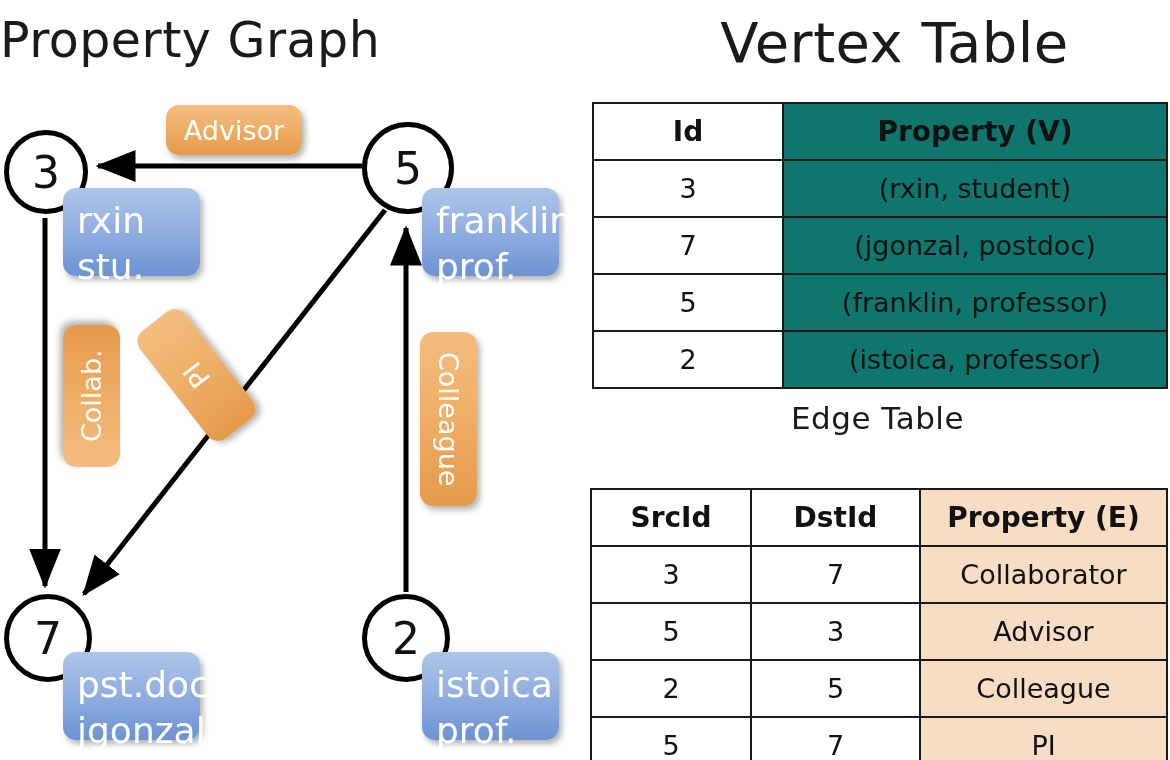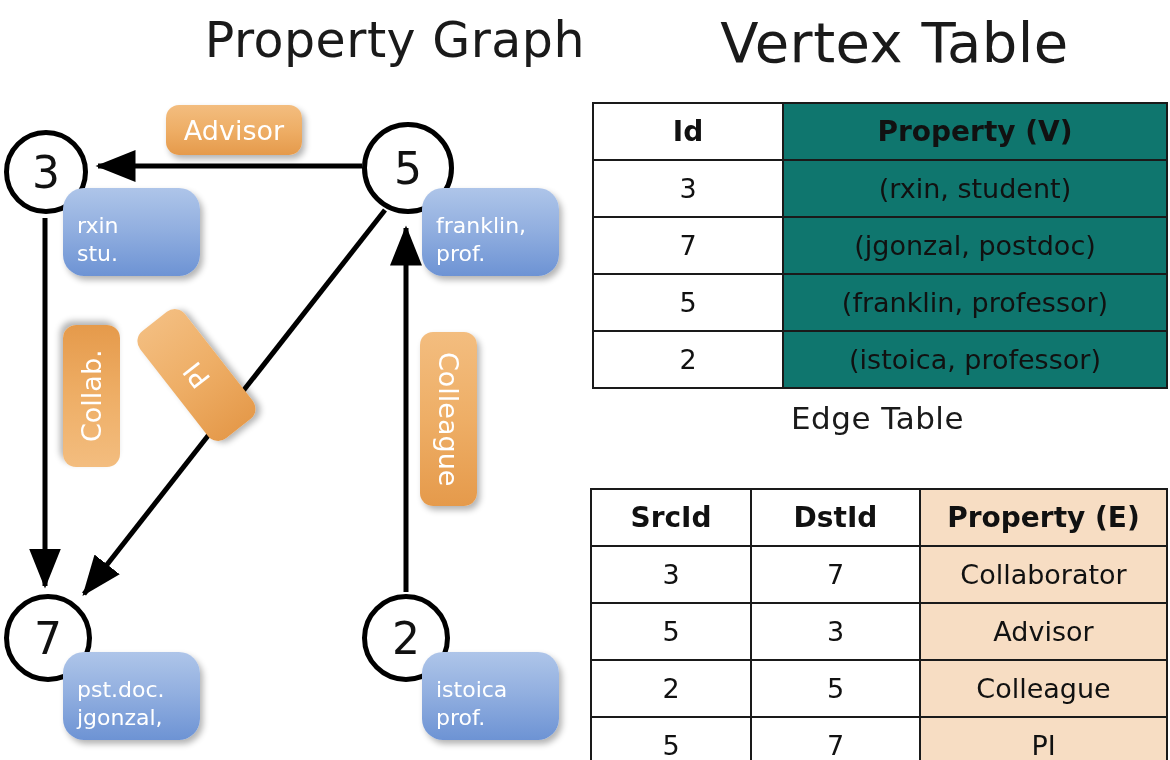--- a/index.html
+++ b/index.html
@@ -18,21 +18,21 @@
 
   
   .title {
     position: absolute;
     font-weight: 400;
     color: #1a1a1a;
     white-space: nowrap;
     letter-spacing: 0.5px;
     font-family: "DejaVu Sans", sans-serif;
   }
-  #title-property-graph { left: 0px;   top: 12px;  width: 585px; text-align: right; font-size: 49px; }
+  #title-property-graph { left: 0px;   top: 12px;  width: 585px; text-align: left; font-size: 49px; }
   #title-vertex-table   { left: 602px; top: 10px;  width: 585px; text-align: center; font-size: 56px; }
   #title-edge-table     { left: 585px; top: 400px; width: 585px; text-align: center; font-size: 31px; }
 
   
   #graph-canvas {
     position: absolute;
     left: 0; top: 0;
     width: 585px; height: 760px;
   }
   #graph-edges {
@@ -53,27 +53,27 @@
     justify-content: center;
     font-size: 44px;
     font-family: "DejaVu Sans", sans-serif;
     color: #111;
     z-index: 4;
   }
 
   
   .prop-box-blue {
     position: absolute;
-    border-radius: 21px;
+    border-radius: 13px;
     background: linear-gradient(to bottom, #aec5e9 0%, #93b0e0 45%, #6d93d4 100%);
     box-shadow: 3px 4px 6px rgba(0,0,0,0.30);
     color: #ffffff;
-    font-size: 22px;
+    font-size: 36px;
     line-height: 1.28;
-    padding: 24px 14px;
+    padding: 10px 14px;
     box-sizing: border-box;
     z-index: 6;
     font-family: "DejaVu Sans", sans-serif;
   }
 
   
   .prop-box-orange {
     position: absolute;
     border-radius: 13px;
     background: linear-gradient(to bottom, #f3bd7f 0%, #eeae66 50%, #e59a4b 100%);

